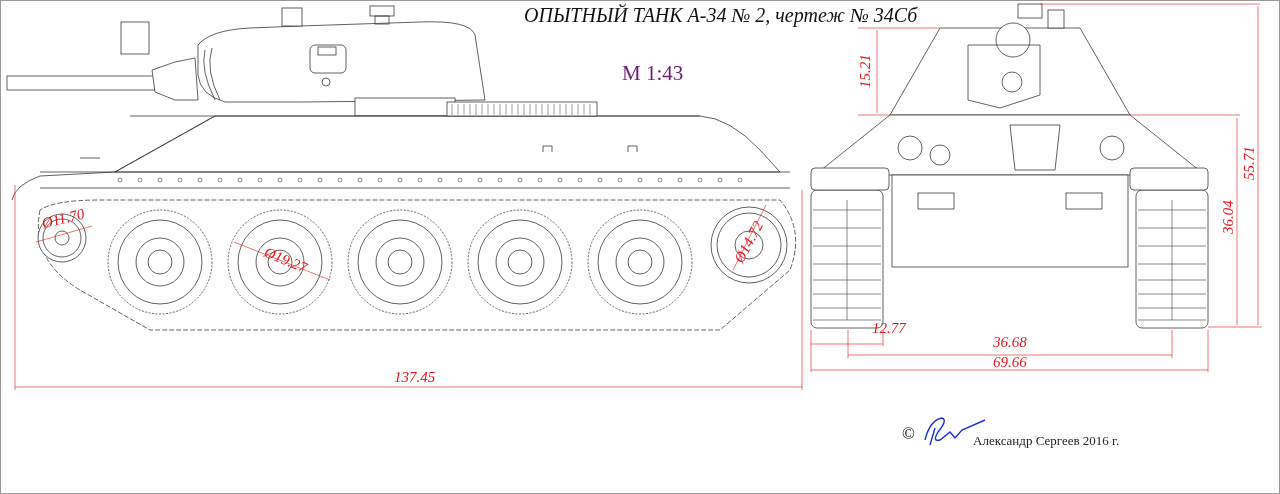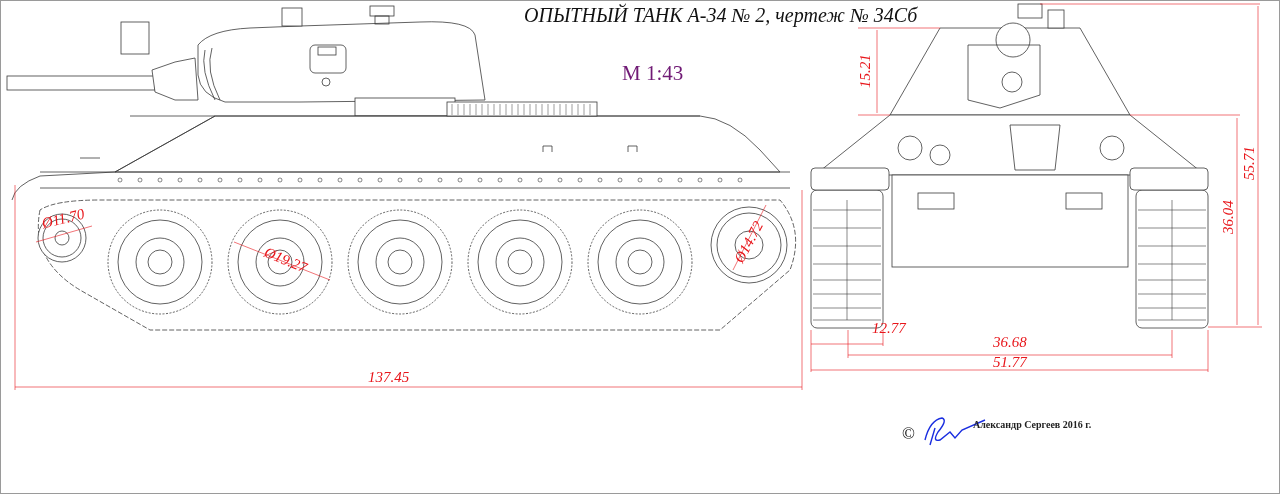--- a/index.html
+++ b/index.html
@@ -3,21 +3,21 @@
 <meta charset="utf-8">
 <style>
   html, body { margin:0; padding:0; background:#ffffff; }
   body { width:1280px; height:494px; position:relative; overflow:hidden; font-family:"Liberation Serif", serif; }
   .frame { position:absolute; left:0; top:0; width:1278px; height:492px; border:1px solid #9a9a9a; }
   .title { position:absolute; left:524px; top:4px; font-style:italic; font-size:20px; color:#111; white-space:nowrap; }
   .scale { position:absolute; left:622px; top:24px; font-size:21px; color:#701a75; white-space:nowrap;margin-top:37px; }
   .dim { position:absolute; color:#e8161b; font-style:italic; font-size:15px; white-space:nowrap; }
   .dim.v { transform-origin:left top; transform:rotate(-90deg); }
   .sig { position:absolute; left:902px; top:424px; font-size:17px; color:#111; }
-  .author { position:absolute; left:973px; top:419px; font-size:10px; color:#222; white-space:nowrap;font-weight:bold; }
+  .author { position:absolute; left:973px; top:433px; font-size:13px; color:#222; white-space:nowrap; }
   svg.drawing { position:absolute; left:0; top:0; }
 </style>
 </head>
 <body>
 
 <div class="frame"></div>
 
 <svg class="drawing" width="1280" height="494" viewBox="0 0 1280 494" xmlns="http://www.w3.org/2000/svg">
 
   <g stroke="#3a3a3a" fill="none" stroke-width="0.8">
@@ -230,26 +230,26 @@
 
   <g stroke="#1a2ee0" stroke-width="1.4" fill="none">
     <path d="M925 440 Q930 420 942 418 Q948 420 938 432 Q932 442 940 440 L950 432 L955 438 L962 430 L985 420"></path>
     <path d="M930 445 L935 428"></path>
   </g>
 </svg>
 
 <div class="title">ОПЫТНЫЙ ТАНК А-34 № 2, чертеж № 34Сб</div>
 <div class="scale">М 1:43</div>
 
-<div class="dim" style="left:368px; top:369px;">137.45</div>
+<div class="dim" style="left:394px; top:369px;">137.45</div>
 <div class="dim" style="left:40px; top:216px; transform:rotate(-14deg); transform-origin:left top;">Ø11.70</div>
 <div class="dim" style="left:268px; top:244px; transform:rotate(22deg); transform-origin:left top;">Ø19.27</div>
 <div class="dim" style="left:731px; top:258px; transform:rotate(-62deg); transform-origin:left top;">Ø14.72</div>
 
 <div class="dim v" style="left:857px; top:88px;">15.21</div>
 <div class="dim v" style="left:1220px; top:234px;">36.04</div>
 <div class="dim v" style="left:1241px; top:180px;">55.71</div>
 <div class="dim" style="left:872px; top:320px;">12.77</div>
 <div class="dim" style="left:993px; top:334px;">36.68</div>
-<div class="dim" style="left:993px; top:354px;">51.77</div>
+<div class="dim" style="left:993px; top:354px;">69.66</div>
 
 <div class="sig">©</div>
 <div class="author">Александр Сергеев 2016 г.</div>
 
 </body></html>

